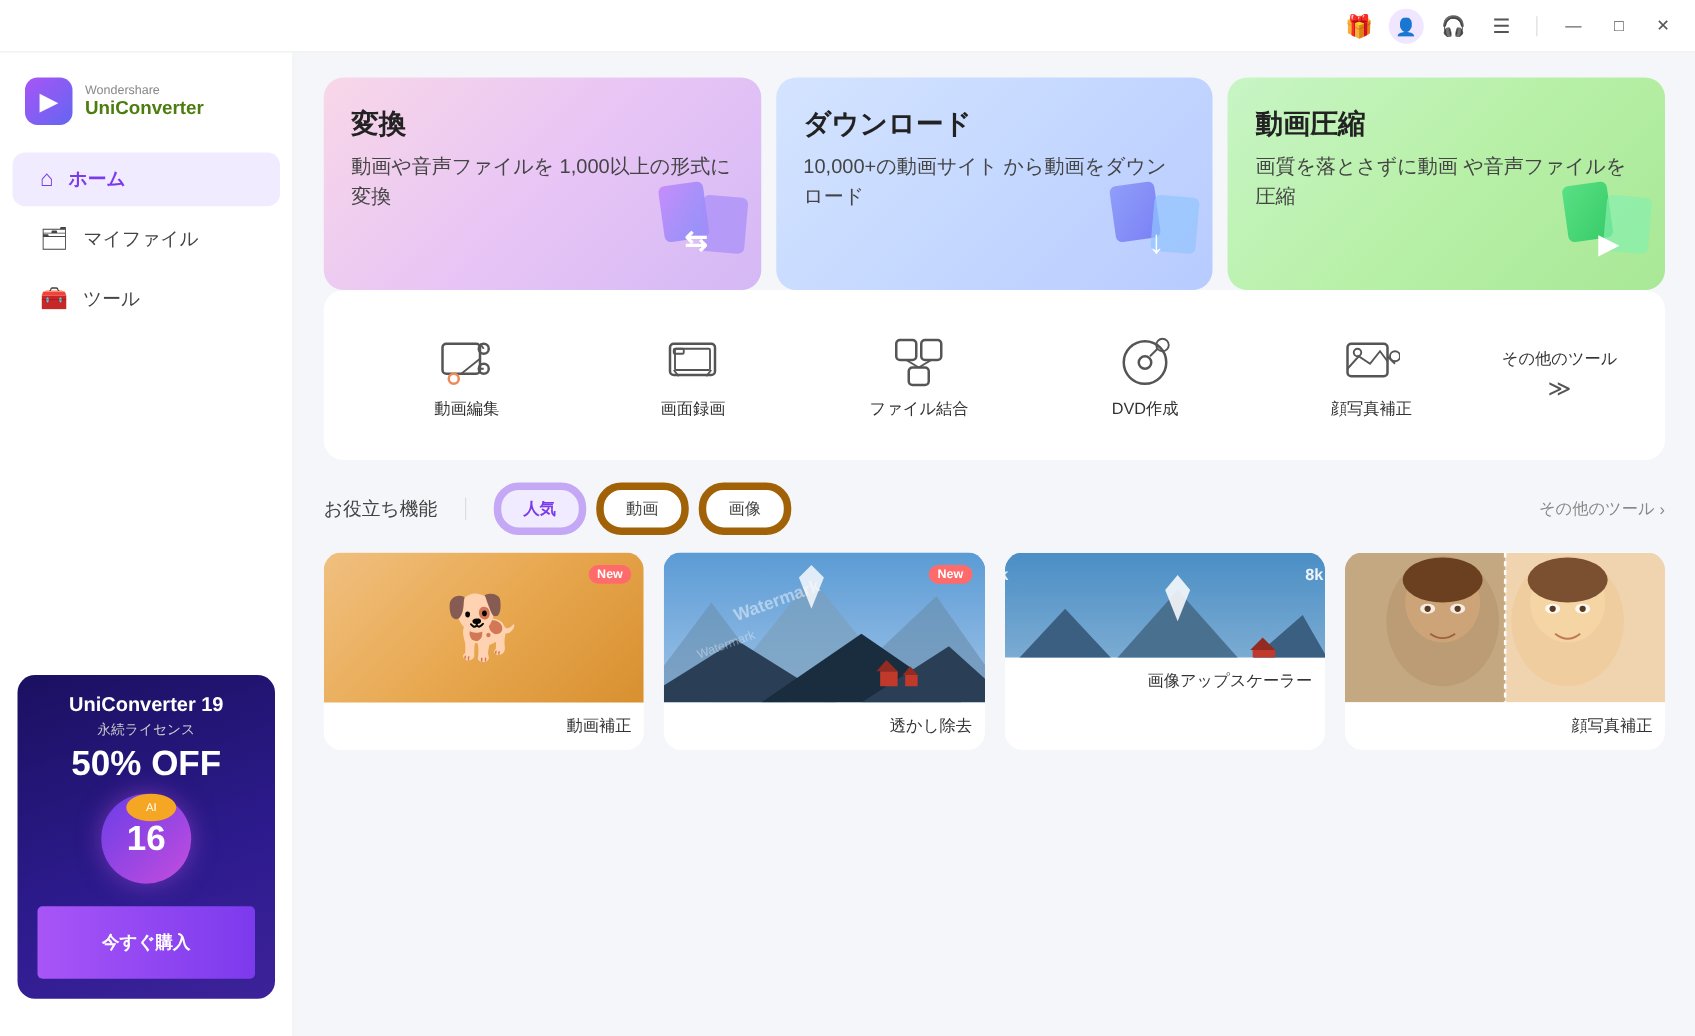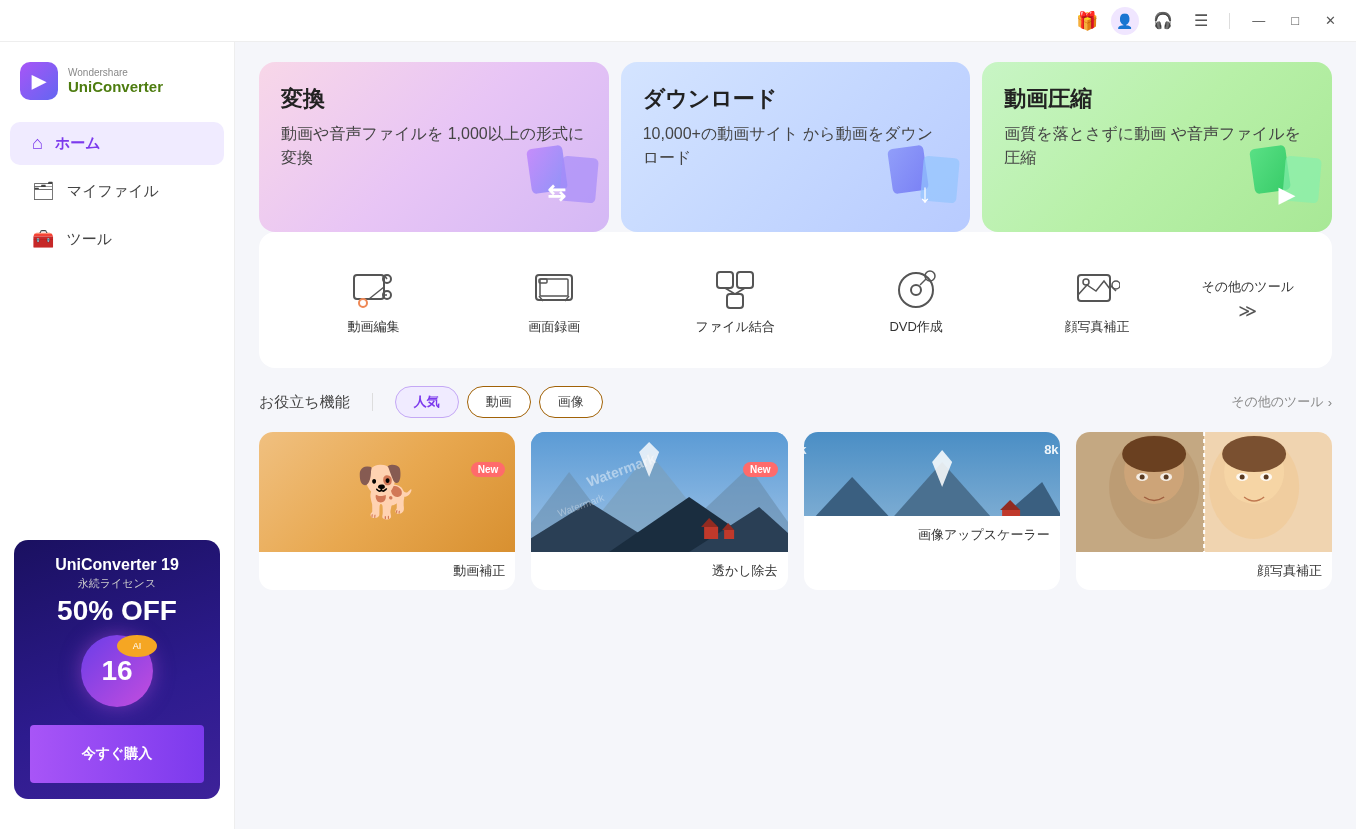--- a/index.html
+++ b/index.html
@@ -116,21 +116,21 @@
     .promo-circle {
       width: 72px; height: 72px;
       border-radius: 50%;
       background: linear-gradient(135deg, #6a3de8, #c44dde);
       display: flex; align-items: center; justify-content: center;
       font-size: 28px; color: #fff; font-weight: bold;
       margin: 0 auto;
       box-shadow: 0 0 20px rgba(180,80,220,0.5);
     }
     .promo-ai-badge {
-      position: absolute; top: 0; right: 0;
+      position: absolute; top: 0; right: 16px;
       background: #f5a623; border-radius: 50%;
       width: 40px; height: 22px;
       display: flex; align-items: center; justify-content: center;
       font-size: 9px; font-weight: normal; color: #fff;
     }
     .promo-btn {
       display: block;
       width: 100%;
       background: linear-gradient(90deg, #a855f7, #7c3aed);
       color: #fff;
@@ -245,21 +245,21 @@
     .useful-label { font-size: 15px; color: #444; font-weight: 500; }
     .useful-tabs {
       display: flex;
       gap: 8px;
     }
     .useful-tab {
       padding: 6px 18px;
       border-radius: 20px;
       font-size: 13px;
       cursor: pointer;
-      border: 1px solid #a16207;
+      border: 6px solid #a16207;
       background: #fff;
       color: #444;
     }
     .useful-tab.active {
       background: #f0ebff;
       color: #7c3aed;
       border-color: #c4a8f5;
       font-weight: 600;
     }
     .useful-more {
@@ -282,21 +282,20 @@
     }
     .new-badge {
       position: absolute;
       top: 10px; right: 10px;
       background: #ff6b6b;
       color: #fff;
       font-size: 10px;
       font-weight: bold;
       padding: 2px 7px;
       border-radius: 10px;
-      margin-top: 20px;
     }
     .feature-name {
       text-align: right;
       padding: 10px;
       font-size: 13px;
       color: #333;
     }
 
     
     .mountain-scene {

